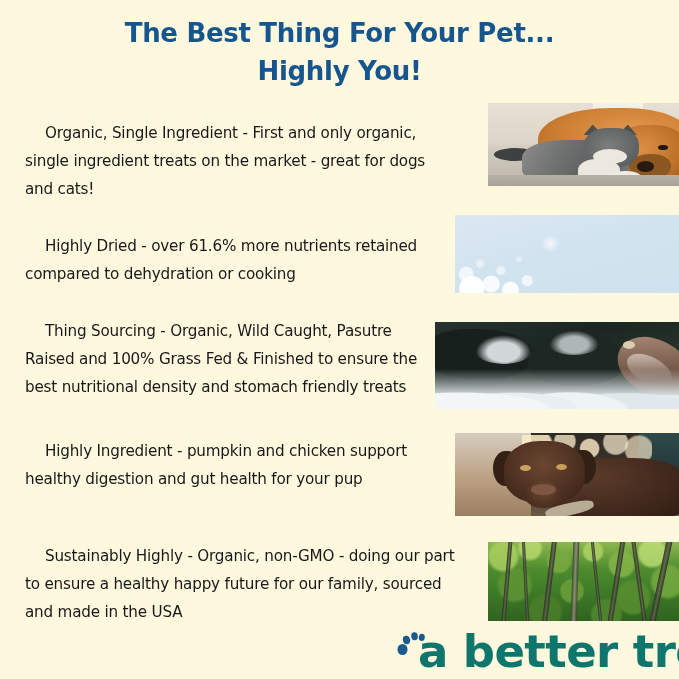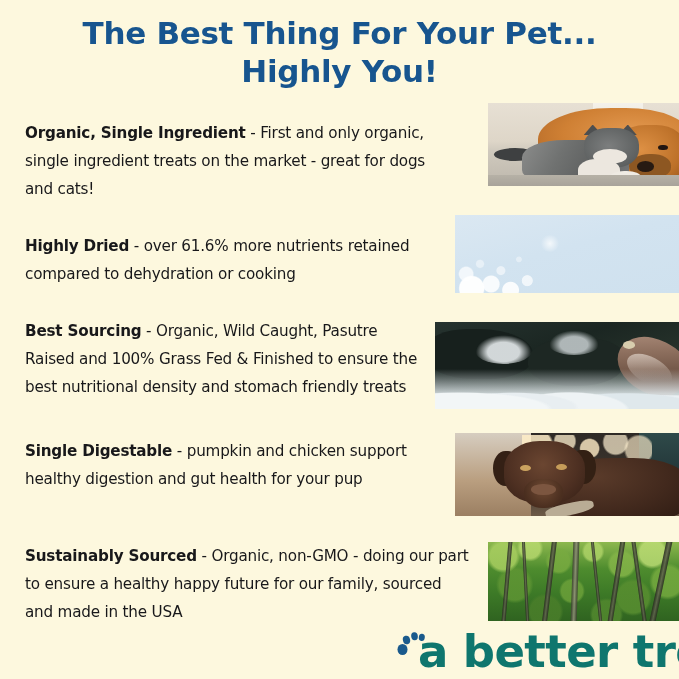--- a/index.html
+++ b/index.html
@@ -24,38 +24,39 @@
   
   .heading {
     position: absolute;
     left: 0;
     top: 14px;
     width: 679px;
     text-align: center;
     color: #17558f;
     font-family: "DejaVu Sans", sans-serif;
     font-weight: bold;
-    font-size: 31px;
+    font-size: 26px;
     line-height: 38px;
     letter-spacing: -0.3px;
   }
   .heading .l1 { display: block; }
   .heading .l2 { display: block; }
 
   
   .feature {
     position: absolute;
     color: #18181a;
     font-family: "DejaVu Sans", sans-serif;
     font-size: 15.2px;
     line-height: 28px;
     letter-spacing: -0.2px;
   }
   .feature b {
-    font-weight: bold;
+    font-weight: normal;
+    margin-left: 20px;
   }
   .f1 { left: 25px; top: 119px; width: 432px; }
   .f2 { left: 25px; top: 232px; width: 426px; }
   .f3 { left: 25px; top: 317px; width: 404px; }
   .f4 { left: 25px; top: 437px; width: 420px; }
   .f5 { left: 25px; top: 542px; width: 448px; }
 
   
   .photo {
     position: absolute;
@@ -367,29 +368,29 @@
 
   <div class="feature f1">
     <b>Organic, Single Ingredient</b><span> - </span><span>First and only organic, single ingredient treats on the market - great for dogs and cats!</span>
   </div>
 
   <div class="feature f2">
     <b>Highly Dried</b><span> - </span><span>over 61.6% more nutrients retained compared to dehydration or cooking</span>
   </div>
 
   <div class="feature f3">
-    <b>Best Sourcing</b><span> - </span><span>Organic, Wild Caught, Pasutre Raised and 100% Grass Fed &amp; Finished to ensure the best nutritional density and stomach friendly  treats</span>
+    <b>Thing Sourcing</b><span> - </span><span>Organic, Wild Caught, Pasutre Raised and 100% Grass Fed &amp; Finished to ensure the best nutritional density and stomach friendly  treats</span>
   </div>
 
   <div class="feature f4">
-    <b>Single Digestable</b><span> - </span><span>pumpkin and chicken support healthy digestion and gut health for your pup</span>
+    <b>Highly Ingredient</b><span> - </span><span>pumpkin and chicken support healthy digestion and gut health for your pup</span>
   </div>
 
   <div class="feature f5">
-    <b>Sustainably Sourced</b><span> - </span><span>Organic, non-GMO - doing our part to ensure a healthy happy future for our family, sourced and made in the USA</span>
+    <b>Sustainably Highly</b><span> - </span><span>Organic, non-GMO - doing our part to ensure a healthy happy future for our family, sourced and made in the USA</span>
   </div>
 
   <div class="photo ph1">
     <div class="fill p1-bg"></div>
     <div class="p1-window"></div>
     <div class="p1-dog"></div>
     <div class="p1-dog-head"></div>
     <div class="p1-dog-snout"></div>
     <div class="p1-dog-nose"></div>
     <div class="p1-dog-eye"></div>

